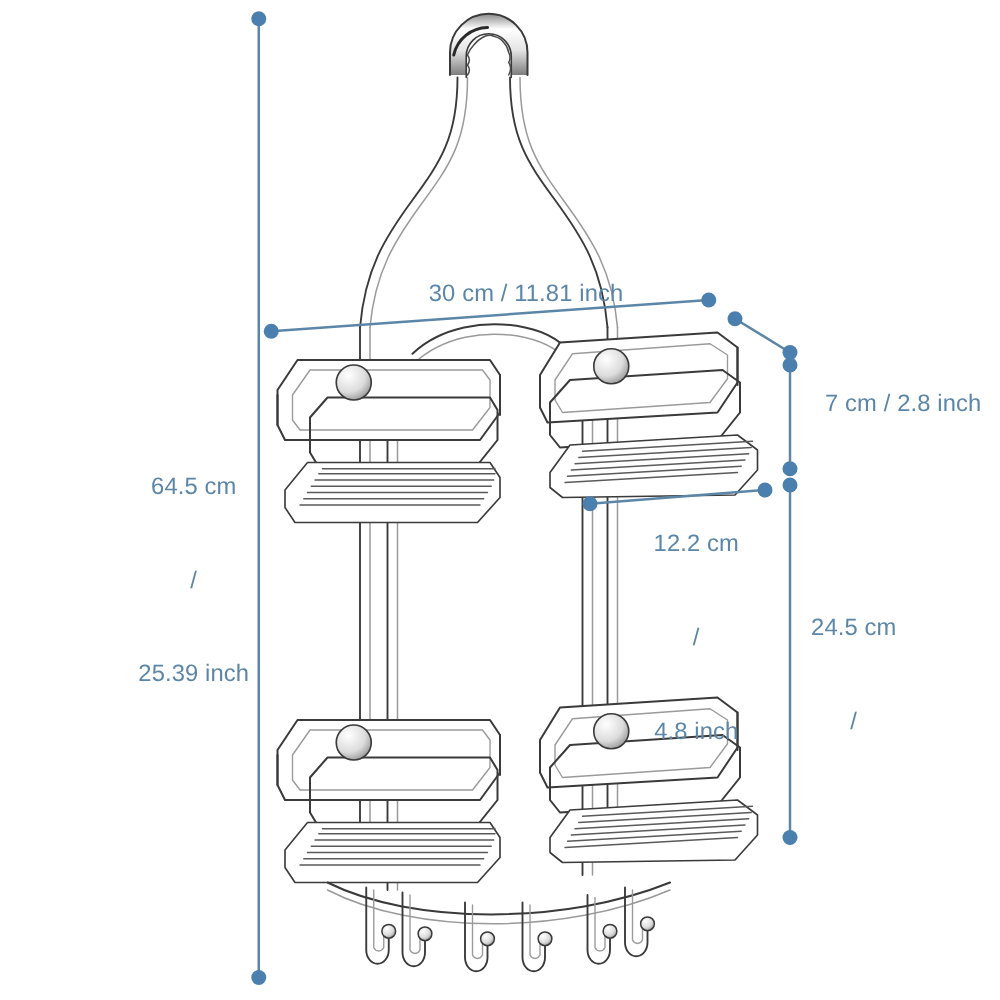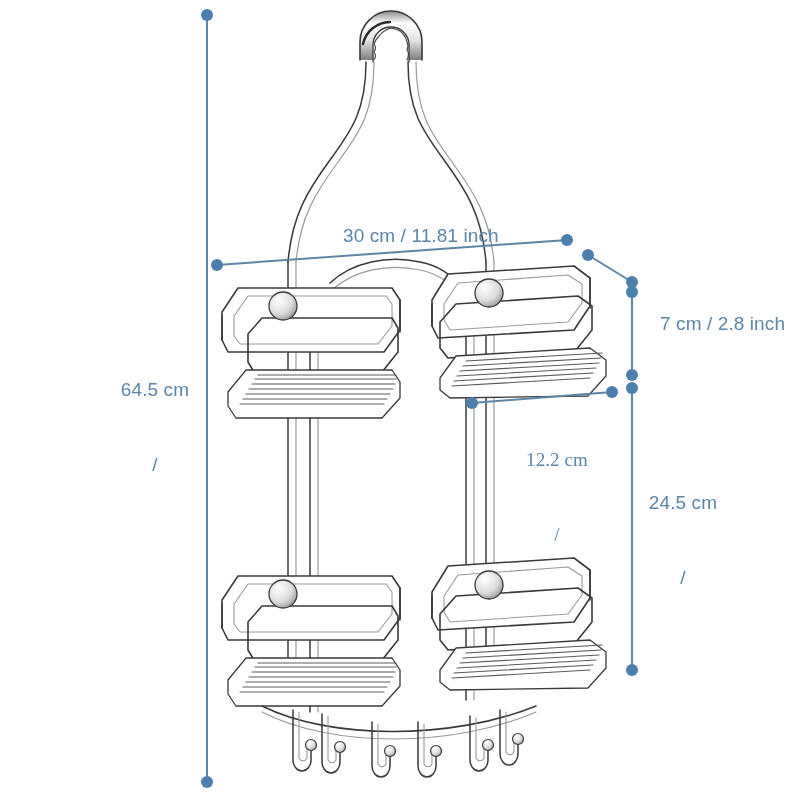--- a/index.html
+++ b/index.html
@@ -54,23 +54,22 @@
     left: 613px;
     top: 233px;
   }
   #label-basket-gap {
     left: 648px;
     top: 308px;
     margin-left: 12px;
   }
   #label-shelf-width {
     left: 497px;
-    top: 400px;
+    top: 376px;
     width: 120px;
-    font-family: Liberation Serif, serif;
   }
   #label-tier-spacing {
     left: 618px;
     top: 443px;
     width: 130px;
   }
 </style>
 </head>
 <body>
 
@@ -281,30 +280,32 @@
         <circle cx="632" cy="388" r="6" stroke="none"></circle>
         <circle cx="632" cy="670" r="6" stroke="none"></circle>
       </g>
 
     </g>
   </svg>
 
   <div class="dim-label stacked" id="label-overall-height">
     <span class="ln">64.5 cm</span>
     <span class="ln">/</span>
+    <span class="ln">25.39 inch</span>
   </div>
 
   <div class="dim-label" id="label-width">30 cm / 11.81 inch</div>
 
 
   <div class="dim-label" id="label-basket-gap">7 cm / 2.8 inch</div>
 
   <div class="dim-label stacked" id="label-shelf-width">
     <span class="ln">12.2 cm</span>
     <span class="ln">/</span>
+    <span class="ln">4.8 inch</span>
   </div>
 
   <div class="dim-label stacked" id="label-tier-spacing">
     <span class="ln">24.5 cm</span>
     <span class="ln">/</span>
   </div>
 
 </div>
 
 </body></html>

